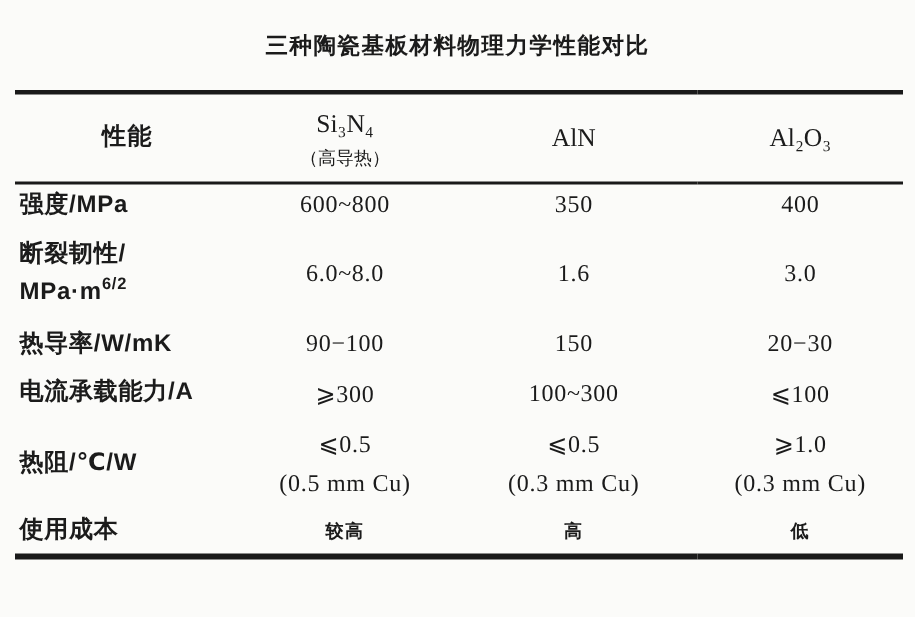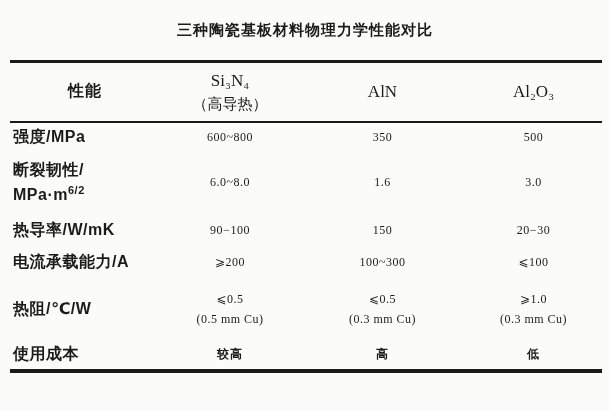--- a/index.html
+++ b/index.html
@@ -66,27 +66,27 @@
     letter-spacing: 1px;
   }
   th.mat-h {
     text-align: center;
     font-size: 17px;
     font-weight: normal;
     line-height: 1.5;
   }
   th.mat-h .cjk-line {
     font-family: "Liberation Sans", "DejaVu Sans", sans-serif;
-    font-size: 15px;
+    font-size: 12px;
   }
 
   
   td.val {
     text-align: center;
-    font-size: 12px;
+    font-size: 16px;
     letter-spacing: 0.5px;
     font-family: Liberation Serif, serif;
   }
   td.pre { white-space: pre-line; line-height: 1.6; }
   td.cjkval {
     font-family: "Liberation Sans", "DejaVu Sans", sans-serif;
     font-weight: bold;
     font-size: 12px;
     letter-spacing: 1px;
   }
@@ -116,21 +116,21 @@
         <th class="mat-h">AlN</th>
         <th class="mat-h">Al₂O₃</th>
       </tr>
     </thead>
     <tbody>
 
       <tr class="r-strength">
         <td class="rowlabel">强度/MPa</td>
         <td class="val">600~800</td>
         <td class="val">350</td>
-        <td class="val">500</td>
+        <td class="val">400</td>
       </tr>
 
       <tr class="r-toughness">
         <td class="rowlabel">
           <div>断裂韧性/</div>
           <div><span>MPa·m</span><sup>6/2</sup></div>
         </td>
         <td class="val">6.0~8.0</td>
         <td class="val">1.6</td>
         <td class="val">3.0</td>
@@ -138,21 +138,21 @@
 
       <tr class="r-conduct">
         <td class="rowlabel">热导率/W/mK</td>
         <td class="val">90−100</td>
         <td class="val">150</td>
         <td class="val">20−30</td>
       </tr>
 
       <tr class="r-current">
         <td class="rowlabel">电流承载能力/A</td>
-        <td class="val">⩾200</td>
+        <td class="val">⩾300</td>
         <td class="val">100~300</td>
         <td class="val">⩽100</td>
       </tr>
 
       <tr class="r-resistance">
         <td class="rowlabel">热阻/℃/W</td>
         <td class="val pre">⩽0.5
 (0.5 mm Cu)</td>
         <td class="val pre">⩽0.5
 (0.3 mm Cu)</td>

